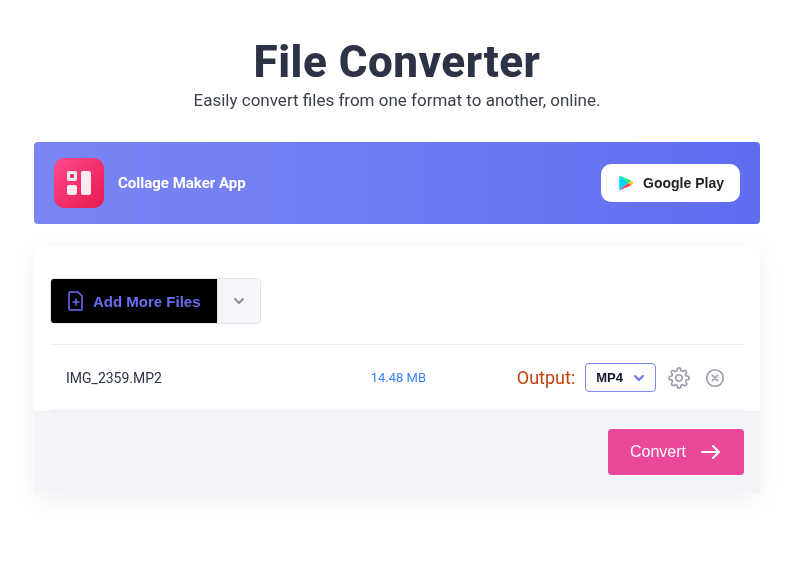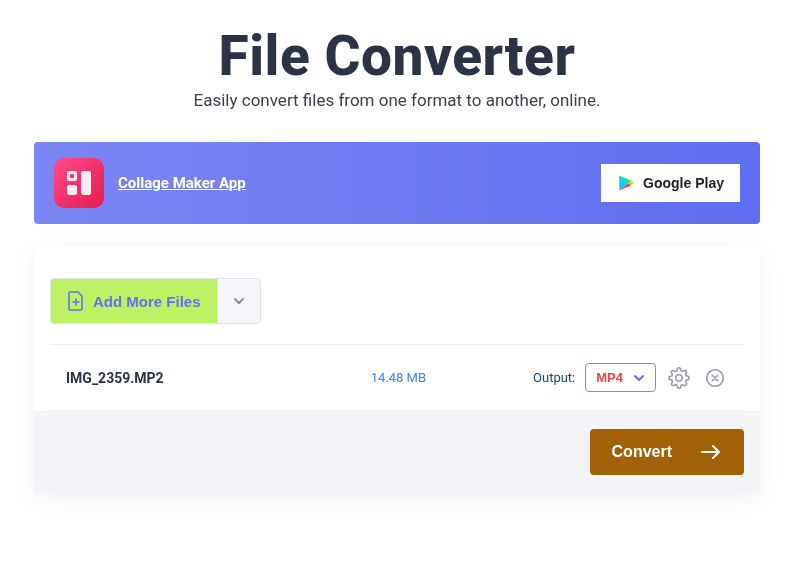--- a/index.html
+++ b/index.html
@@ -4,25 +4,25 @@
 <style>
   * { box-sizing: border-box; margin: 0; padding: 0; }
   body {
     font-family: -apple-system, BlinkMacSystemFont, "Segoe UI", Roboto, Helvetica, Arial, sans-serif;
     background: #ffffff;
     width: 794px;
     height: 576px;
     overflow: hidden;
   }
   .page-title {
-    font-size: 55px;
+    font-size: 44px;
     font-weight: 800;
     color: #2c3345;
     text-align: center;
-    margin-top: 24px;
+    margin-top: 36px;
     letter-spacing: 0.5px;
   }
   .subtitle {
     text-align: center;
     color: #3a3f4b;
     font-size: 17px;
     margin-top: 2px;
   }
   .promo-banner {
     display: flex;
@@ -44,38 +44,37 @@
     border-radius: 10px;
     background: linear-gradient(135deg, #ff4a8d, #e61a4e);
     display: flex;
     align-items: center;
     justify-content: center;
     position: relative;
   }
   .promo-icon svg { display: block; }
   .promo-text {
     color: #fff;
-    text-decoration: underline;
   }
   .promo-name {
     font-weight: 700;
     font-size: 15px;
   }
   .promo-by {
     font-size: 14px;
     margin-top: 4px;
   }
   .promo-by b { font-weight: 700; }
   .store-buttons {
     display: flex;
     gap: 12px;
   }
   .store-btn {
     background: #fff;
-    border-radius: 0;
+    border-radius: 10px;
     display: flex;
     align-items: center;
     gap: 8px;
     padding: 10px 16px;
     font-size: 14px;
     font-weight: 600;
     color: #222;
     cursor: pointer;
     border: none;
   }
@@ -96,21 +95,21 @@
     align-items: stretch;
     border: 1px solid #e2e2ea;
     border-radius: 4px;
     overflow: hidden;
     background: #f6f6fa;
   }
   .add-files-btn {
     display: flex;
     align-items: center;
     gap: 8px;
-    background: #bef264;
+    background: #000000;
     border: none;
     padding: 12px 16px;
     font-size: 15px;
     font-weight: 600;
     color: #6a6df0;
     cursor: pointer;
   }
   .add-files-caret {
     background: #f6f6fa;
     border: none;
@@ -123,79 +122,79 @@
   .file-row {
     display: flex;
     align-items: center;
     padding: 18px 16px;
     border-top: 1px solid #eceef2;
     border-bottom: 1px solid #eceef2;
     margin-top: 20px;
   }
   .filename {
     font-size: 14px;
-    font-weight: 700;
+    font-weight: 400;
     color: #2c3345;
     flex: 0 0 240px;
   }
   .filesize {
     font-size: 13px;
     color: #3b82f6;
     flex: 0 0 120px;
     text-align: right;
   }
   .output-group {
     display: flex;
     align-items: center;
     gap: 10px;
     margin-left: auto;
   }
   .output-label {
-    font-size: 13px;
-    color: #0c4a6e;
+    font-size: 18px;
+    color: #c2410c;
   }
   .output-select {
     display: flex;
     align-items: center;
     gap: 10px;
     border: 1px solid #7b86f4;
     border-radius: 4px;
     padding: 6px 10px;
     font-size: 13px;
     font-weight: 700;
-    color: #ef4444;
+    color: #0f172a;
     background: #fff;
     cursor: pointer;
   }
   .icon-btn {
     display: flex;
     align-items: center;
     justify-content: center;
     width: 26px;
     height: 26px;
     cursor: pointer;
     color: #9b9ea8;
   }
   .convert-bar {
     background: #f3f4f8;
     padding: 18px 16px;
     display: flex;
     justify-content: flex-end;
   }
   .convert-btn {
-    background: #a16207;
+    background: #ec4899;
     color: #fff;
     border: none;
     border-radius: 4px;
     padding: 14px 22px;
     font-size: 16px;
-    font-weight: 700;
-    display: flex;
-    align-items: center;
-    gap: 28px;
+    font-weight: 400;
+    display: flex;
+    align-items: center;
+    gap: 14px;
     cursor: pointer;
   }
 </style>
 </head>
 <body>
 
 <h1 class="page-title">File Converter</h1>
 <p class="subtitle">Easily convert files from one format to another, online.</p>
 
 <div class="promo-banner">

